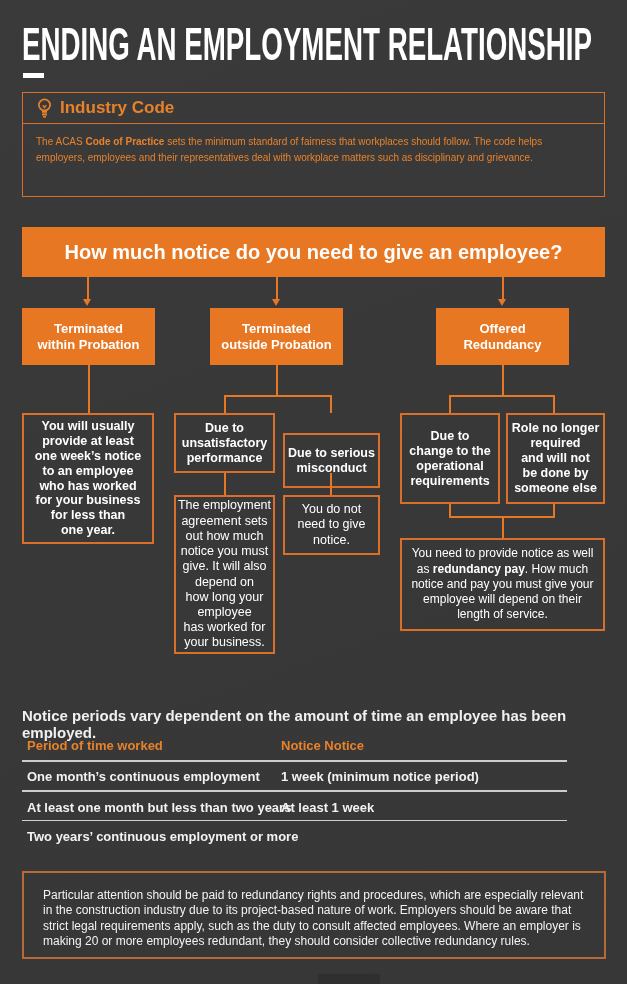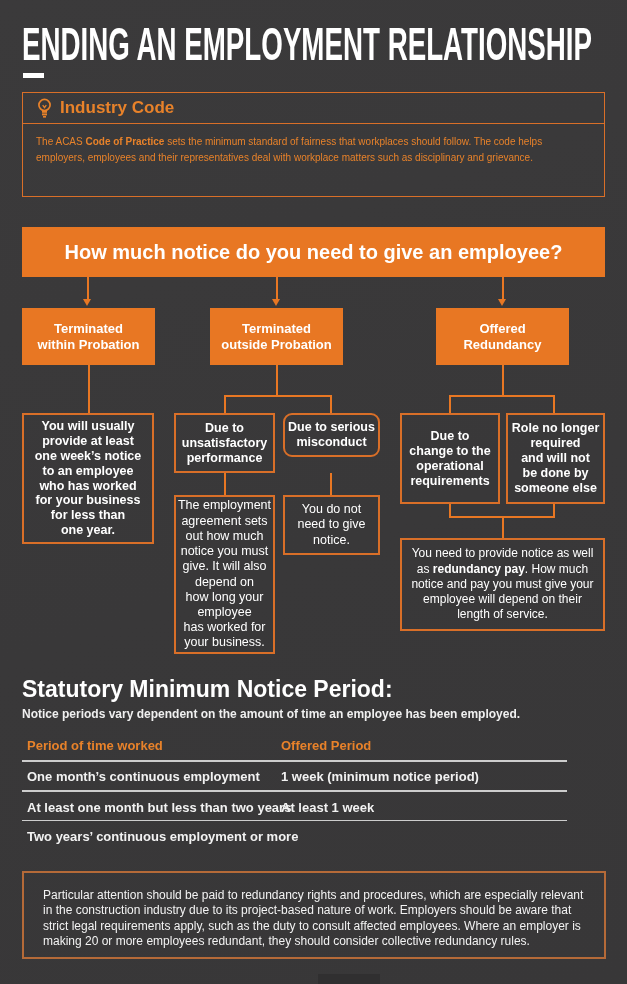--- a/index.html
+++ b/index.html
@@ -48,21 +48,21 @@
   }
   .bold-label{font-weight:700;font-size:12.5px;line-height:15px;}
   .reg-label{font-weight:400;font-size:12.5px;line-height:15.2px;}
   .conn{background:var(--orange);position:absolute;}
   .arrowhead{
     position:absolute;width:0;height:0;
     border-left:4.5px solid transparent;border-right:4.5px solid transparent;
     border-top:7px solid var(--orange);
   }
   .section-heading{font-weight:700;font-size:23px;color:#FFFFFF;}
-  .section-sub{font-weight:700;font-size:12px;color:#F0F0F0;}
+  .section-sub{font-weight:700;font-size:15px;color:#F0F0F0;}
   .th{color:var(--orange-text);font-weight:700;font-size:13px;}
   .td{color:#F2F2F2;font-weight:700;font-size:13px;line-height:15.5px;}
   .tline{background:#CDCDCD;height:1.7px;}
   .footer-box{
     border:2px solid #B56A38;box-sizing:border-box;
     font-size:12px;line-height:15.4px;color:#F3F3F3;font-weight:400;
     padding:15px 20px 0 19px;
   }
   .footer-tab{background:#302F30;}
   b{font-weight:700;}
@@ -124,21 +124,21 @@
 one week’s notice
 to an employee
 who has worked
 for your business
 for less than
 one year.</div>
 
   <div class="abs outline-box bold-label" style="left:174px;top:413px;width:101px;height:60px;">Due to
 unsatisfactory
 performance</div>
-  <div class="abs outline-box bold-label" style="left:283px;top:413px;width:97px;height:44px;border-radius:9px;">Due to serious
+  <div class="abs outline-box bold-label" style="left:283px;top:433px;width:97px;height:55px;">Due to serious
 misconduct</div>
 
   <div class="abs outline-box bold-label" style="left:400px;top:413px;width:100px;height:91px;">Due to
 change to the
 operational
 requirements</div>
   <div class="abs outline-box bold-label" style="left:506px;top:413px;width:99px;height:91px;">Role no longer
 required
 and will not
 be done by
@@ -162,25 +162,24 @@
 employee
 has worked for
 your business.</div>
   <div class="abs outline-box reg-label" style="left:283px;top:495px;width:97px;height:60px;">You do not
 need to give
 notice.</div>
   <div class="abs outline-box reg-label" style="left:400px;top:538px;width:205px;height:93px;padding:6px 9px;font-size:12px;white-space:normal;">
       <span><span>You need to provide notice as well as </span><b>redundancy pay</b><span>. How much notice and pay you must give your employee will depend on their length of service.</span></span>
     </div>
 
-  <div class="abs section-heading" style="left:22px;top:676px;">Statutory Minimum Notice Period:</div>
   <div class="abs section-sub" style="left:22px;top:707px;">Notice periods vary dependent on the amount of time an employee has been employed.</div>
 
   <div class="abs th" style="left:27px;top:738px;">Period of time worked</div>
-  <div class="abs th" style="left:281px;top:738px;">Offered Period</div>
+  <div class="abs th" style="left:281px;top:738px;">Notice Notice</div>
   <div class="abs tline" style="left:22px;top:760px;width:545px;"></div>
 
   <div class="abs td" style="left:27px;top:769px;">One month’s continuous employment</div>
   <div class="abs td" style="left:281px;top:769px;">1 week (minimum notice period)</div>
   <div class="abs tline" style="left:22px;top:790px;width:545px;"></div>
 
   <div class="abs td" style="left:27px;top:800px;">At least one month but less than two years</div>
   <div class="abs td" style="left:281px;top:800px;">At least 1 week</div>
   <div class="abs tline" style="left:22px;top:819.5px;width:545px;"></div>
 

